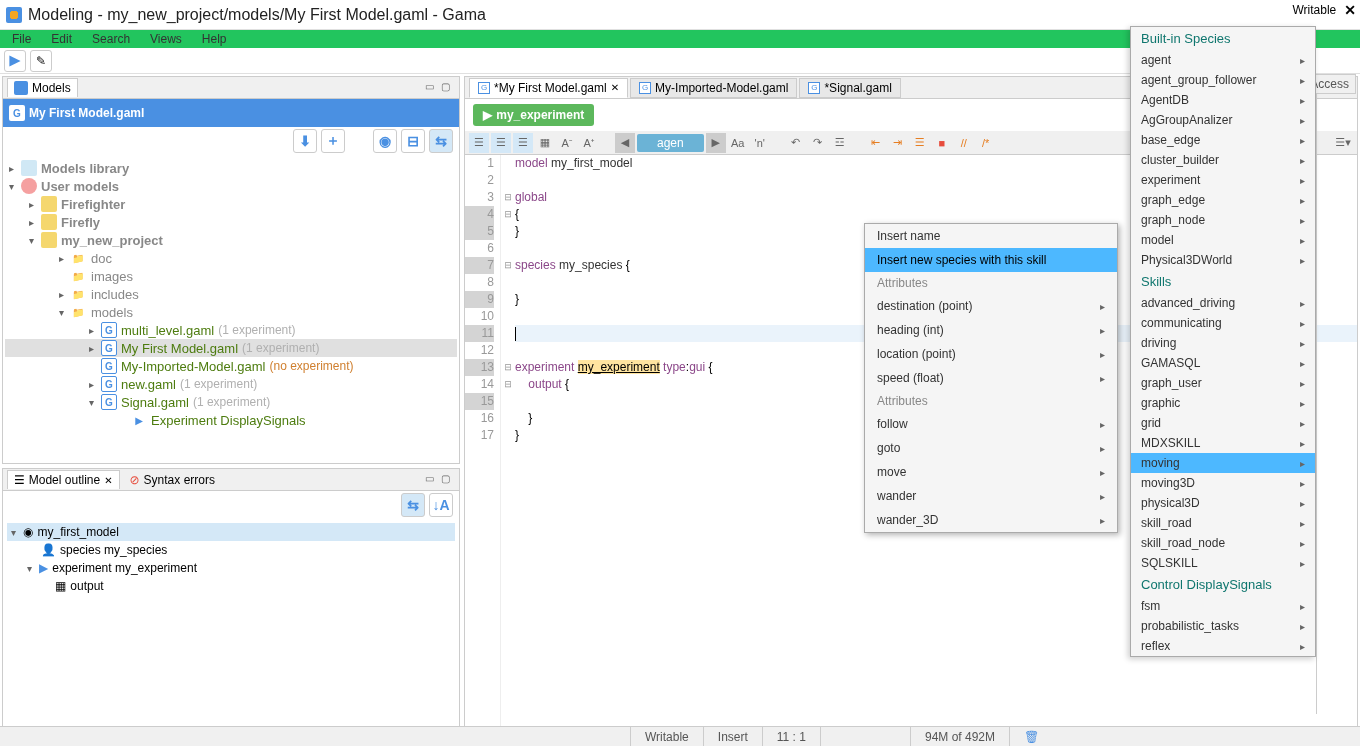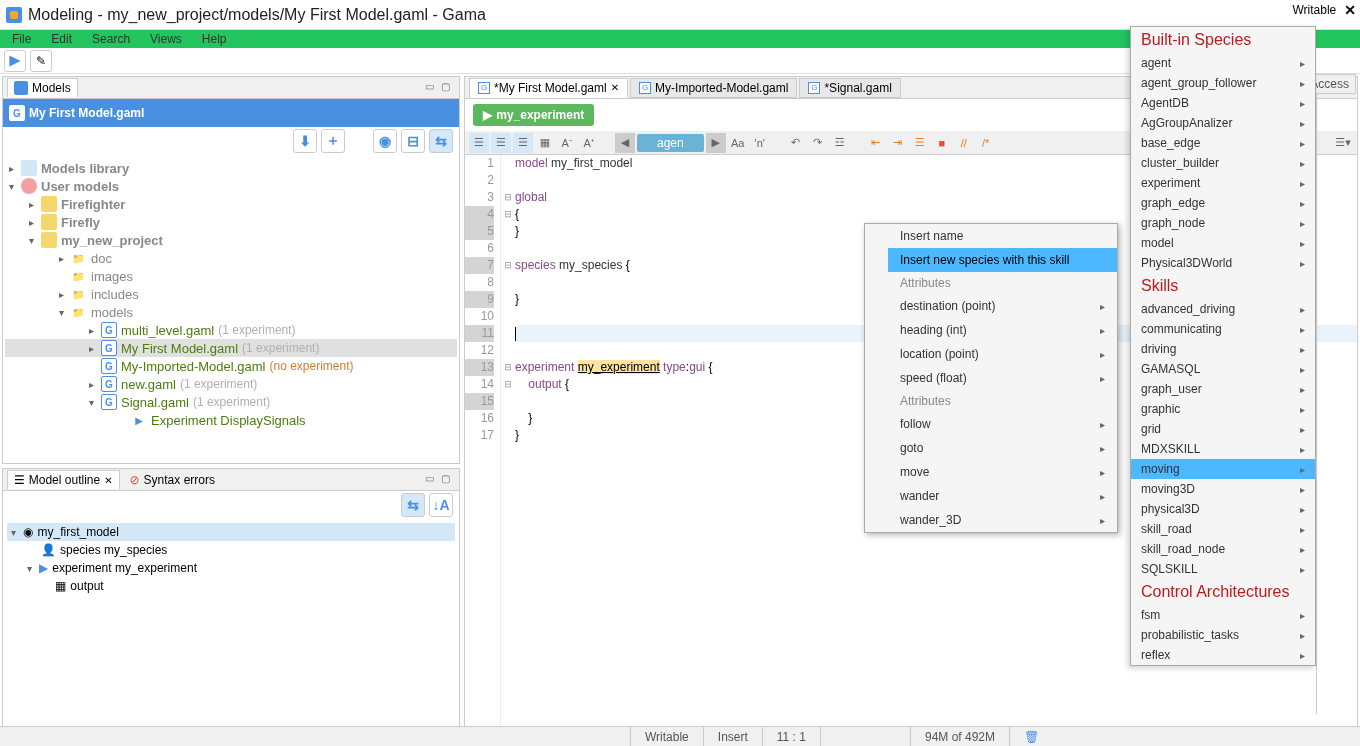--- a/index.html
+++ b/index.html
@@ -82,28 +82,28 @@
 .fold-col div{height:17px;line-height:17px;text-align:center;font-size:9px;color:#999;}
 .code{flex:1;}
 .code-line{height:17px;line-height:17px;white-space:pre;}
 .code-line.current{background:#eaf3fb;}
 .kw{color:#8b4789;}
 .ident{color:#333;}
 .type{color:#8b4789;}
 .expname{background:#ffe4a0;text-decoration:underline;}
 .cursor{display:inline-block;width:1px;height:14px;background:#000;vertical-align:middle;}
 
-.context-menu{position:absolute;left:864px;top:223px;width:254px;background:#f5f5f5;border:1px solid #aaa;box-shadow:2px 2px 6px rgba(0,0,0,0.3);z-index:100;padding-left:23px;}
+.context-menu{position:absolute;left:864px;top:223px;width:254px;background:#f5f5f5;border:1px solid #aaa;box-shadow:2px 2px 6px rgba(0,0,0,0.3);z-index:100;}
 .cm-section{padding:4px 12px;color:#888;font-size:12px;}
 .cm-item{padding:5px 12px;font-size:13px;color:#333;display:flex;align-items:center;justify-content:space-between;}
 .cm-item.hl{background:#4db8ff;color:#000;}
 .cm-item .arrow{font-size:10px;color:#666;}
 
 .side-menu{position:absolute;right:44px;top:26px;width:186px;background:#f5f5f5;border:1px solid #aaa;box-shadow:-2px 2px 6px rgba(0,0,0,0.2);z-index:90;max-height:720px;overflow:hidden;}
-.sm-section{padding:4px 10px;color:#b91c1c;font-size:16px;}
+.sm-section{padding:4px 10px;color:#0f766e;font-size:13px;}
 .sm-item{padding:3px 10px;font-size:13px;color:#333;display:flex;justify-content:space-between;align-items:center;}
 .sm-item.hl{background:#4db8ff;}
 .sm-item .arrow{font-size:10px;color:#666;}
 
 .top-right{position:absolute;right:4px;top:2px;display:flex;align-items:center;gap:8px;}
 .top-right .writable{font-size:12px;}
 .top-right .x{font-size:14px;font-weight:bold;}
 
 .statusbar{position:absolute;bottom:0;left:0;right:0;height:20px;background:#f0f0f0;border-top:1px solid #ccc;display:flex;align-items:center;font-size:11px;color:#555;}
 .statusbar .cell{padding:0 14px;border-left:1px solid #ccc;height:100%;display:flex;align-items:center;}
@@ -548,21 +548,21 @@
       <span class="arrow">▸</span>
     </div>
   <div class="sm-item">
       <span>skill_road_node</span>
       <span class="arrow">▸</span>
     </div>
   <div class="sm-item">
       <span>SQLSKILL</span>
       <span class="arrow">▸</span>
     </div>
-  <div class="sm-section">Control Architectures</div>
+  <div class="sm-section">Control DisplaySignals</div>
   <div class="sm-item">
       <span>fsm</span>
       <span class="arrow">▸</span>
     </div>
   <div class="sm-item">
       <span>probabilistic_tasks</span>
       <span class="arrow">▸</span>
     </div>
   <div class="sm-item">
       <span>reflex</span>

